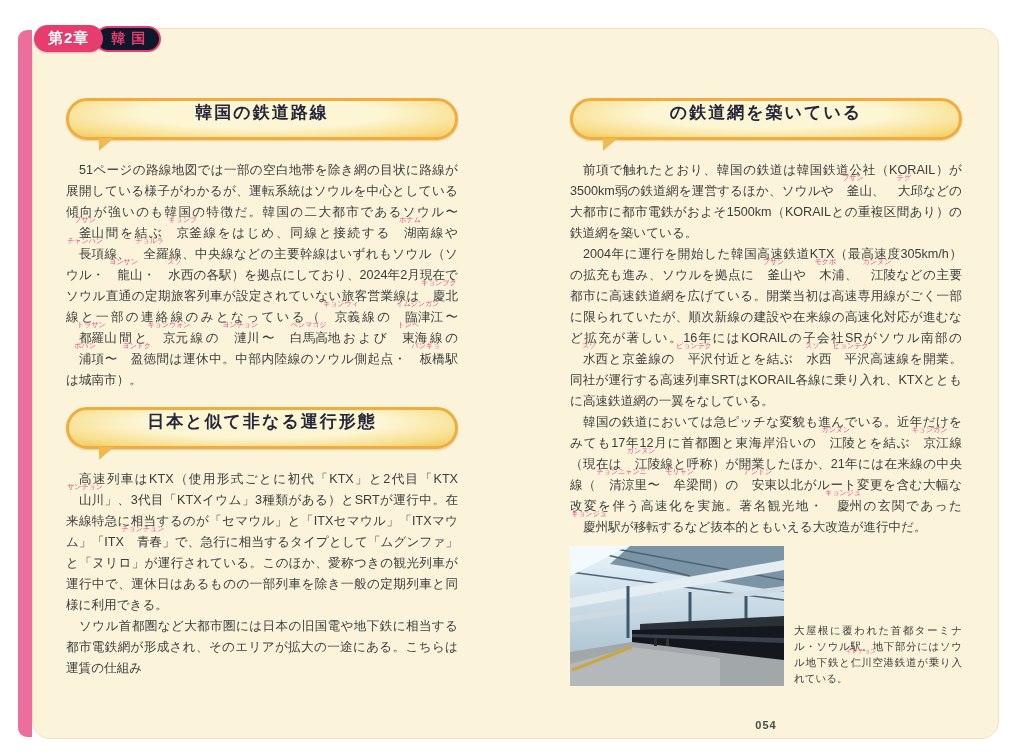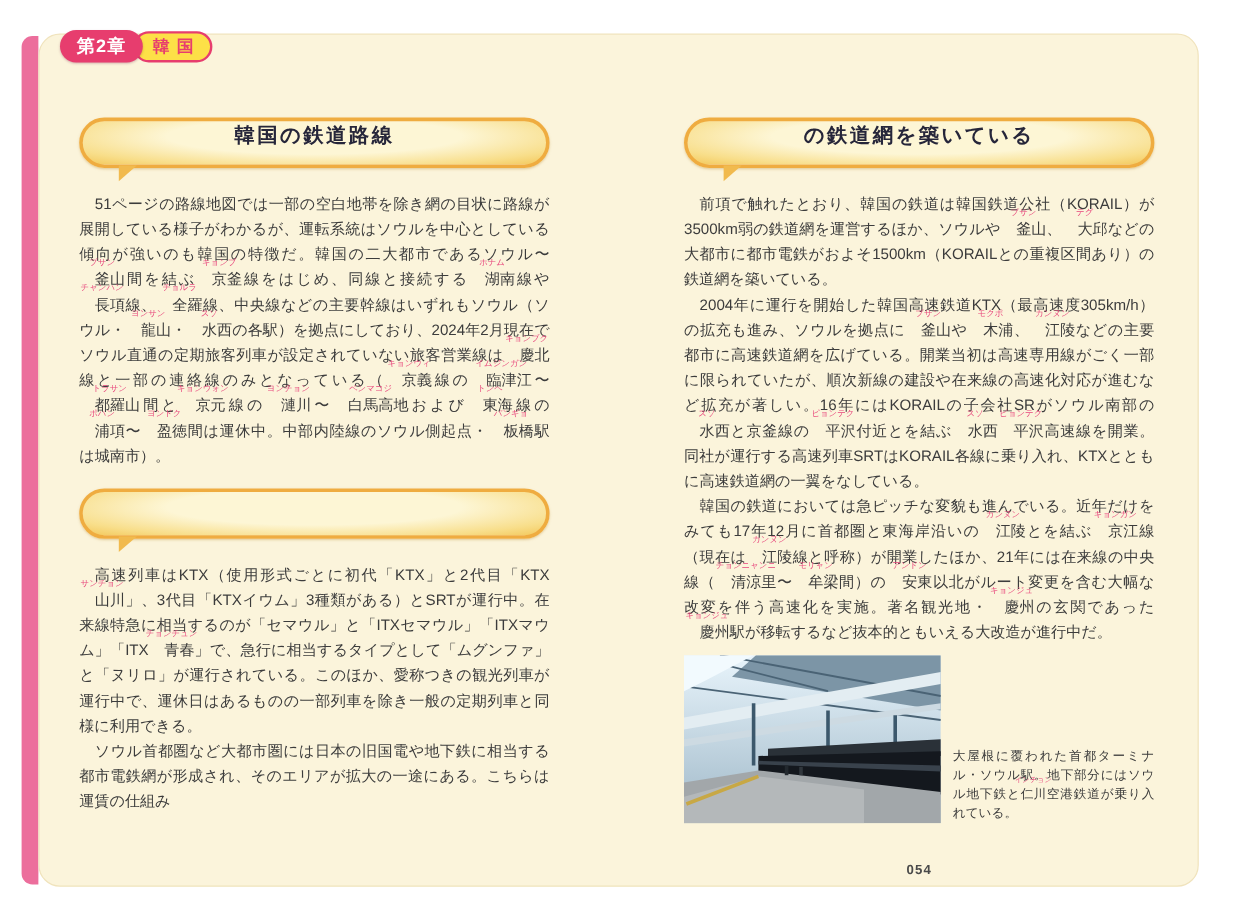--- a/index.html
+++ b/index.html
@@ -14,24 +14,23 @@
   }
   .panel {
     position:absolute; left:32px; top:28px; width:967px; height:711px;
     background:#FBF4DB; border:1px solid #F0E3BC; border-radius:18px;
   }
   .chapter-tag { position:absolute; left:34px; top:25px; display:flex; align-items:center; z-index:6; }
   .chapter-chip {
     background:#E73D6E; color:#ffffff; font-weight:bold; font-size:15px;
     padding:4px 14px; border-radius:16px; letter-spacing:1px; z-index:2;
     box-shadow:0 1px 2px rgba(120,20,60,.3);
-    margin-left:16px;
   }
   .country-chip {
-    background:#fde047; border:2px solid #E73D6E; color:#E73D6E; font-weight:bold;
+    background:#0f172a; border:2px solid #E73D6E; color:#E73D6E; font-weight:bold;
     font-size:14px; padding:2px 8px 2px 14px; border-radius:16px; margin-left:-8px;
     letter-spacing:6px; z-index:1;
   }
   .col { position:absolute; top:98px; width:392px; z-index:4; }
   .col-left { left:66px; }
   .col-right { left:570px; }
   .banner {
     position:relative; height:42px; border-radius:22px;
     border:3px solid #EFAC40;
     background: radial-gradient(ellipse at 50% 35%, #FDF6D5 45%, #F8DE8A 80%, #F3C85B 100%);
@@ -81,20 +80,21 @@
   </div>
 
   <div class="col col-left">
     <div class="banner">
       <span class="banner-text">韓国の鉄道路線</span>
       <span class="tail"></span>
     </div>
     <p class="body">51ページの路線地図では一部の空白地帯を除き網の目状に路線が展開している様子がわかるが、運転系統はソウルを中心としている傾向が強いのも韓国の特徴だ。韓国の二大都市であるソウル〜<span class="rb">釜山<span class="rt">プサン</span></span>間を結ぶ<span class="rb">京釜<span class="rt">キョンブ</span></span>線をはじめ、同線と接続する<span class="rb">湖南<span class="rt">ホナム</span></span>線や<span class="rb">長項<span class="rt">チャンハン</span></span>線、<span class="rb">全羅<span class="rt">チョルラ</span></span>線、中央線などの主要幹線はいずれもソウル（ソウル・<span class="rb">龍山<span class="rt">ヨンサン</span></span>・<span class="rb">水西<span class="rt">スソ</span></span>の各駅）を拠点にしており、2024年2月現在でソウル直通の定期旅客列車が設定されていない旅客営業線は<span class="rb">慶北<span class="rt">キョンブク</span></span>線と一部の連絡線のみとなっている（<span class="rb">京義<span class="rt">キョンウィ</span></span>線の<span class="rb">臨津江<span class="rt">イムジンガン</span></span>〜<span class="rb">都羅山<span class="rt">トラサン</span></span>間と<span class="rb">京元<span class="rt">キョンウォン</span></span>線の<span class="rb">漣川<span class="rt">ヨンチョン</span></span>〜<span class="rb">白馬高地<span class="rt">ペンマコジ</span></span>および<span class="rb">東海<span class="rt">トンヘ</span></span>線の<span class="rb">浦項<span class="rt">ポハン</span></span>〜<span class="rb">盈徳<span class="rt">ヨンドク</span></span>間は運休中。中部内陸線のソウル側起点・<span class="rb">板橋<span class="rt">パンギョ</span></span>駅は城南市）。</p>
 
     <div class="banner banner-2">
+      <span class="banner-text">日本と似て非なる運行形態</span>
       <span class="tail"></span>
     </div>
     <p class="body">高速列車はKTX（使用形式ごとに初代「KTX」と2代目「KTX<span class="rb">山川<span class="rt">サンチョン</span></span>」、3代目「KTXイウム」3種類がある）とSRTが運行中。在来線特急に相当するのが「セマウル」と「ITXセマウル」「ITXマウム」「ITX<span class="rb">青春<span class="rt">チョンチュン</span></span>」で、急行に相当するタイプとして「ムグンファ」と「ヌリロ」が運行されている。このほか、愛称つきの観光列車が運行中で、運休日はあるものの一部列車を除き一般の定期列車と同様に利用できる。</p>
     <p class="body">ソウル首都圏など大都市圏には日本の旧国電や地下鉄に相当する都市電鉄網が形成され、そのエリアが拡大の一途にある。こちらは運賃の仕組み</p>
   </div>
 
   <div class="col col-right">
     <div class="banner">
       <span class="banner-text">の鉄道網を築いている</span>
       <span class="tail"></span>

